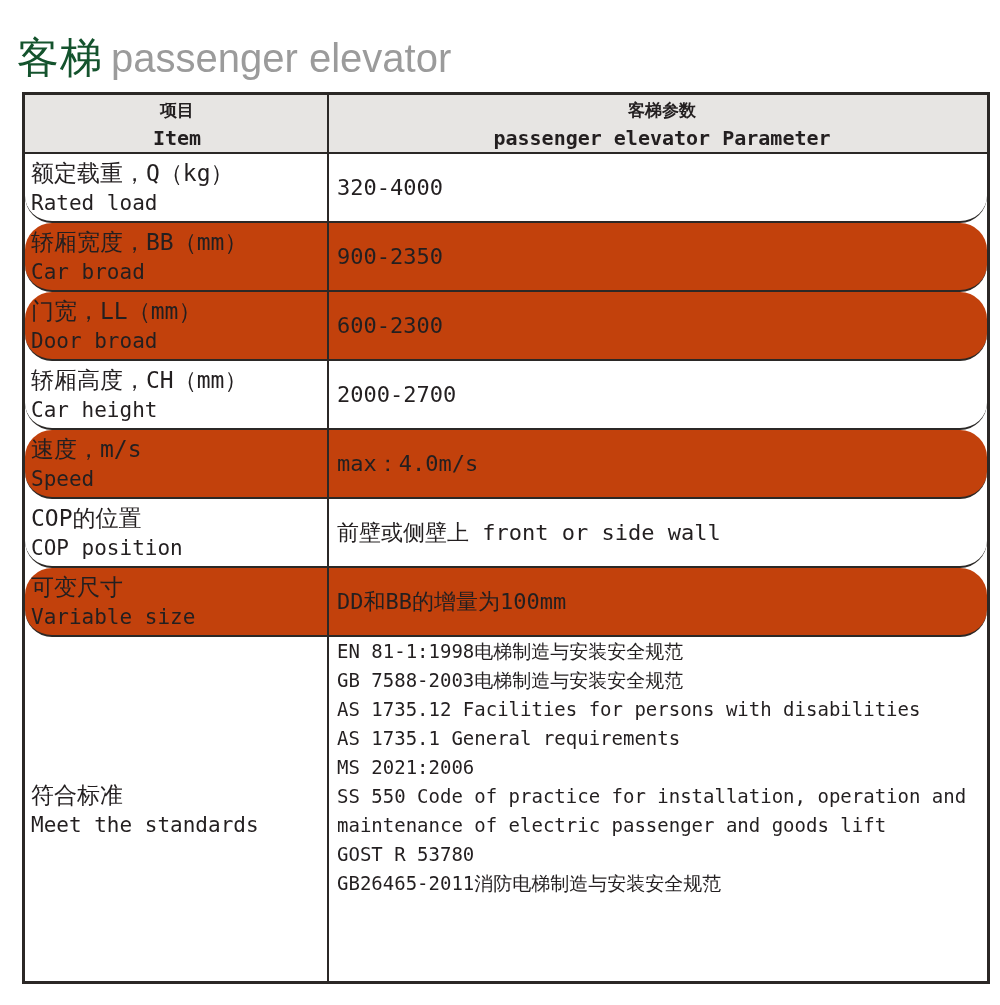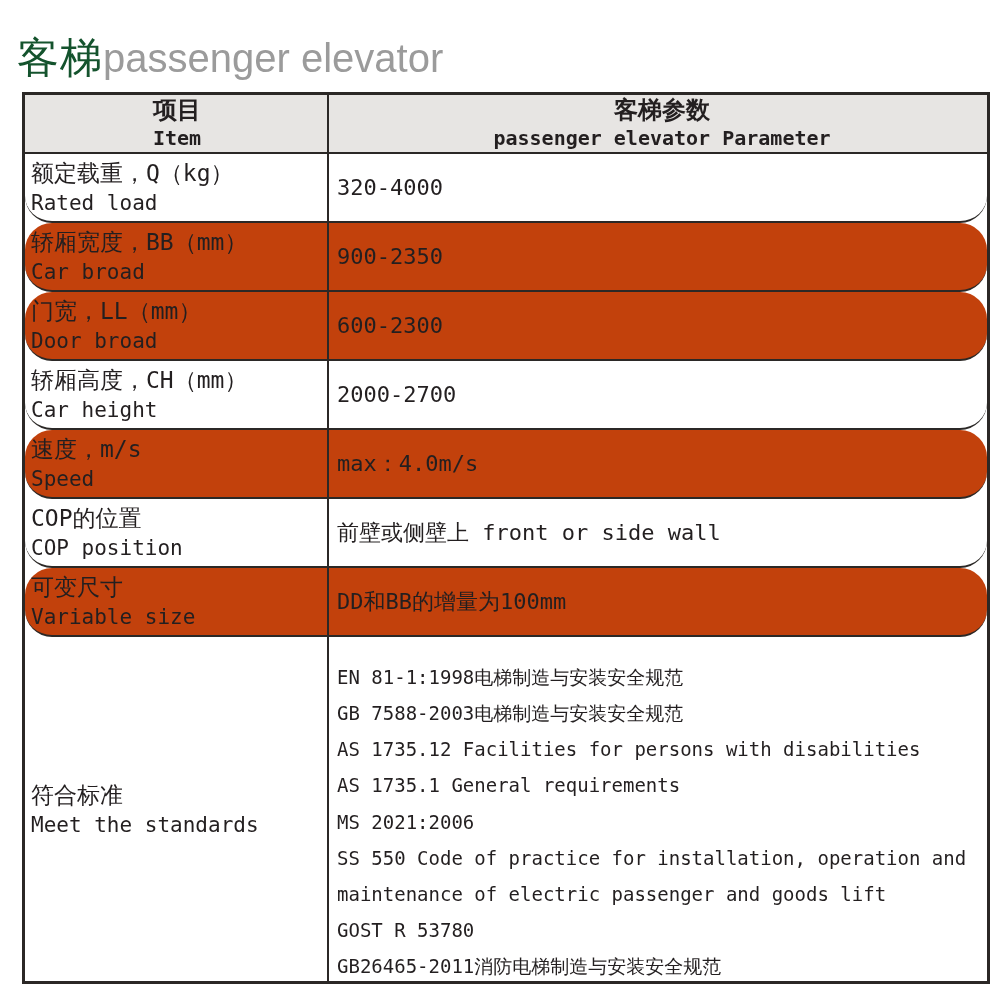--- a/index.html
+++ b/index.html
@@ -21,21 +21,21 @@
     white-space: nowrap;
   }
   .title .zh {
     font-size: 42px;
     color: #14532d;
     letter-spacing: 1px;
   }
   .title .en {
     font-size: 40px;
     color: #9b9b9b;
-    margin-left: 0;
+    margin-left: 8px;
   }
   .spec-table {
     position: absolute;
     left: 22px;
     top: 92px;
     width: 968px;
     height: 892px;
     border: 3px solid #2b2826;
     display: flex;
     flex-direction: column;
@@ -67,28 +67,27 @@
     flex-direction: column;
     justify-content: center;
     padding-left: 8px;
   }
   .header .td {
     align-items: center;
     justify-content: center;
     text-align: center;
     font-weight: bold;
   }
-  .header .line-zh { font-size: 24px; line-height: 30px; }
+  .header .line-zh { font-size: 17px; line-height: 30px; }
   .header .line-en { font-size: 20px; line-height: 27px; }
   .cell-zh { font-size: 23px; line-height: 31px; white-space: nowrap; }
   .cell-en { font-size: 21px; line-height: 28px; white-space: nowrap; }
   .cell-value { font-size: 22px; white-space: nowrap; }
   .standards .td.right {
-    justify-content: space-between;
-    padding-top: 26px;
+    justify-content: flex-start;
   }
   .standards-line {
     font-size: 19px;
     line-height: 29px;
     white-space: nowrap;
   }
 </style>
 </head>
 <body>
 

